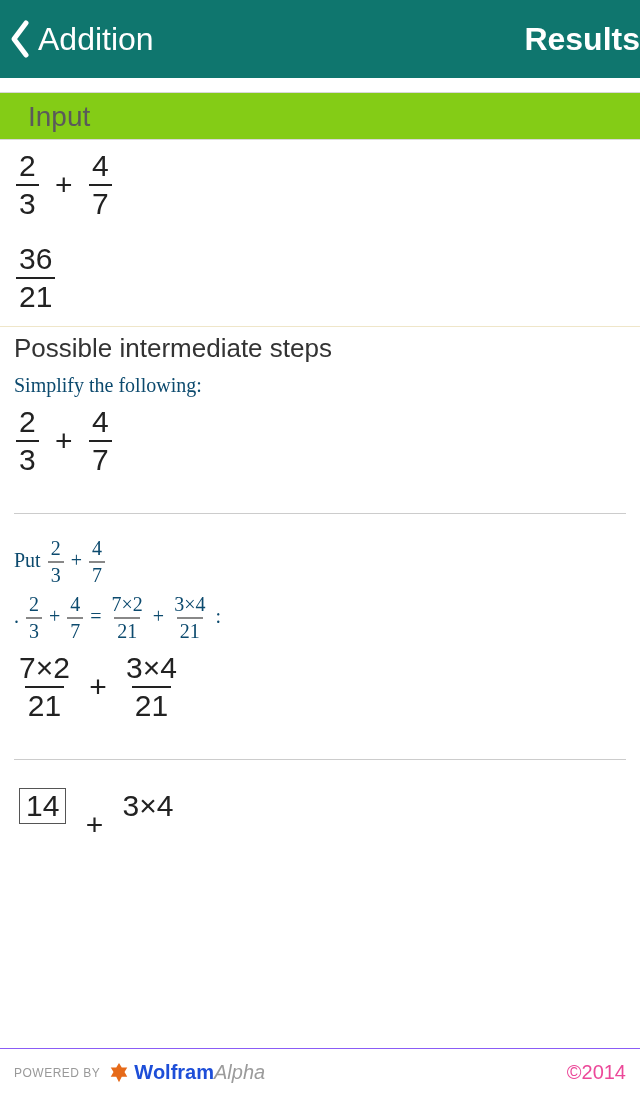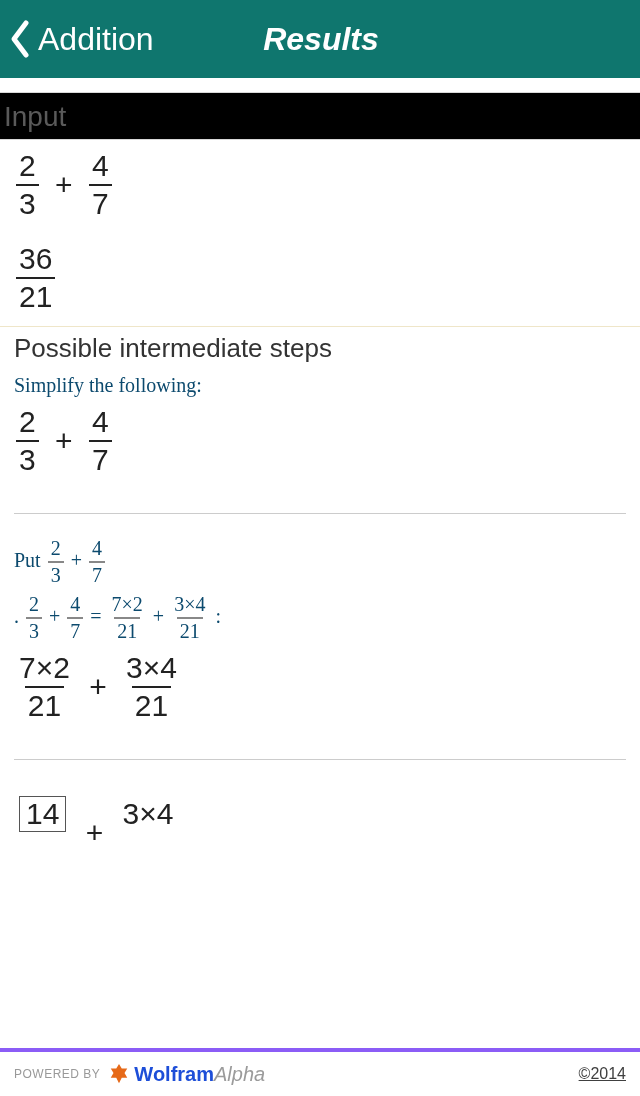--- a/index.html
+++ b/index.html
@@ -18,36 +18,35 @@
     padding-left: 8px;
     height: 100%;
     font-size: 32px;
     font-weight: 400;
     cursor: pointer;
   }
   .nav .back svg { width: 24px; height: 40px; margin-right: 6px; }
   .nav .title {
     position: absolute;
     left: 2px; right: 0;
-    text-align: center;
+    text-align: right;
     font-size: 32px;
     font-weight: 600;
     pointer-events: none;
-    font-style: italic;
   }
   .scroll {
     height: calc(1096px - 78px - 48px);
     overflow: hidden;
     background: #fff;
   }
   .section-header {
-    background: #000000;
+    background: #84cc16;
     font-size: 28px;
     color: #5a5a5a;
-    padding: 8px 4px 6px;
+    padding: 8px 28px 6px;
     border-top: 1px solid #d8d8d8;
     border-bottom: 1px solid #d8d8d8;
     font-weight: 400;
   }
   .section-header.first { margin-top: 14px; }
   .pod { padding: 10px 14px 14px; font-size: 30px; color: #222; }
   .frac {
     display: inline-flex;
     flex-direction: column;
     align-items: center;
@@ -79,33 +78,33 @@
     border-top: 1px solid #ccc;
     margin: 14px 14px 20px;
   }
   .boxed {
     display: inline-block;
     border: 1.5px solid #555;
     padding: 1px 6px;
   }
   .footer {
     height: 48px;
-    border-top: 4px solid #8b5cf6;
+    border-top: 1px solid #8b5cf6;
     display: flex;
     align-items: center;
     padding: 0 14px;
     font-size: 14px;
     color: #999;
     background: #fff;
   }
   .footer .pb { letter-spacing: 0.5px; font-size: 12px; margin-right: 8px; }
   .footer .wa-logo { display:flex; align-items:center; color:#d9531e; font-size:20px; }
   .footer .wa-logo .bold { font-weight:600; color:#1d4ed8; }
   .footer .wa-logo .light { color:#9b9b9b; font-weight:400;font-style:italic; }
-  .footer .copy { margin-left:auto; color:#404040; font-size:16px;text-decoration:underline; }
+  .footer .copy { margin-left:auto; color:#ec4899; font-size:20px; }
   .wa-icon { width:22px; height:22px; margin-right:4px; }
 </style>
 </head>
 <body>
 
 <div class="nav">
   <div class="back">
     <svg viewBox="0 0 24 40" fill="none" stroke="#fff" stroke-width="5" stroke-linecap="round" stroke-linejoin="round">
         <polyline points="18,4 6,20 18,36"></polyline>
       </svg>
@@ -198,21 +197,21 @@
       <span class="op">+</span>
       <span class="frac">
           <span class="num">3×4</span>
           <span class="den">21</span>
         </span>
     </div>
   </div>
   <hr class="step-sep">
 
   <div class="step-block">
-    <div class="step-result eq-line" style="margin-top:12px;">
+    <div class="step-result eq-line" style="margin-top:4px;">
       <span class="frac">
         <span class="num"><span class="boxed">14</span></span>
         <span class="den" style="visibility:hidden;">21</span>
       </span>
       <span class="op">+</span>
       <span class="frac">
         <span class="num">3×4</span>
         <span class="den" style="visibility:hidden;">21</span>
       </span>
     </div>

